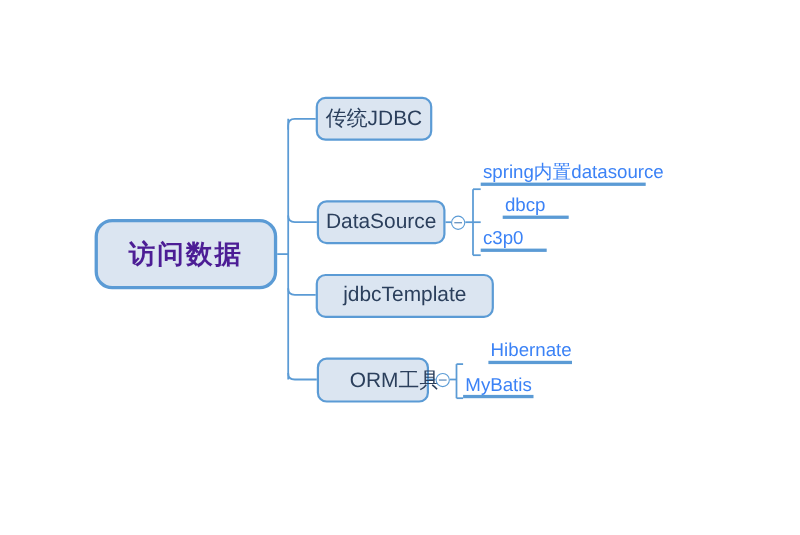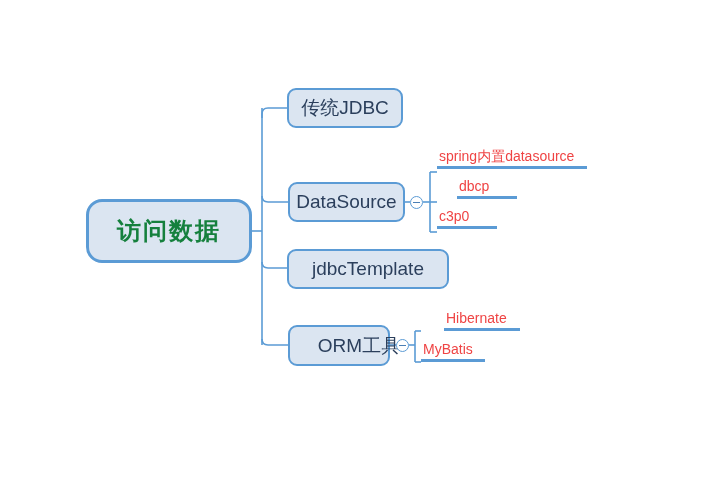--- a/index.html
+++ b/index.html
@@ -36,41 +36,41 @@
     background: #dbe5f1;
     border: 2px solid #5b9bd5;
     border-radius: 9px;
     color: #31445f;
     white-space: nowrap;
   }
   .node.root {
     background: #dbe5f1;
     border: 3px solid #5b9bd5;
     border-radius: 16px;
-    color: #15803d;
+    color: #4c1d95;
     font-weight: bold;
     font-size: 24px;
     letter-spacing: 2px;
   }
   .node.branch {
     font-size: 19px;
     font-weight: normal;
     color: #2b3f5c;
   }
 
   
   .leaf {
     position: absolute;
     box-sizing: border-box;
     white-space: nowrap;
   }
   .leaf .leaf-text {
     display: block;
-    font-size: 14px;
-    color: #ef4444;
+    font-size: 17px;
+    color: #3b82f6;
     line-height: 17px;
     padding-left: 2px;
   }
   .leaf .leaf-bar {
     display: block;
     height: 3px;
     background: #5b9bd5;
     margin-top: 1px;
   }
 
@@ -128,21 +128,21 @@
       <path d="M 415 331 L 415 362"></path>
       <path d="M 415 331 L 421 331"></path>
       <path d="M 415 362 L 421 362"></path>
     </g>
   </svg>
 
   <div class="node root" style="left:86px; top:199px; width:166px; height:64px;">
     <span>访问数据</span>
   </div>
 
-  <div class="node branch" style="left:287px; top:88px; width:116px; height:40px;">
+  <div class="node branch" style="left:287px; top:88px; width:106px; height:40px;">
     <span>传统JDBC</span>
   </div>
 
   <div class="node branch" style="left:288px; top:182px; width:117px; height:40px;text-align:center;">
     <span>DataSource</span>
   </div>
   <div class="toggle" style="left:410px; top:196px;"></div>
 
   <div class="leaf" style="left:437px; top:148px; width:150px;">
     <span class="leaf-text">spring内置datasource</span>

